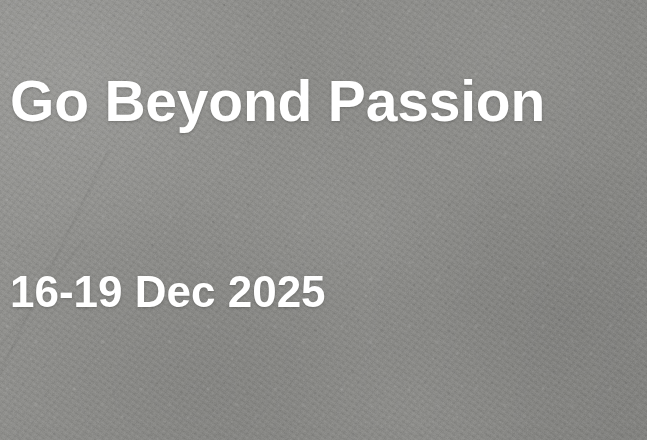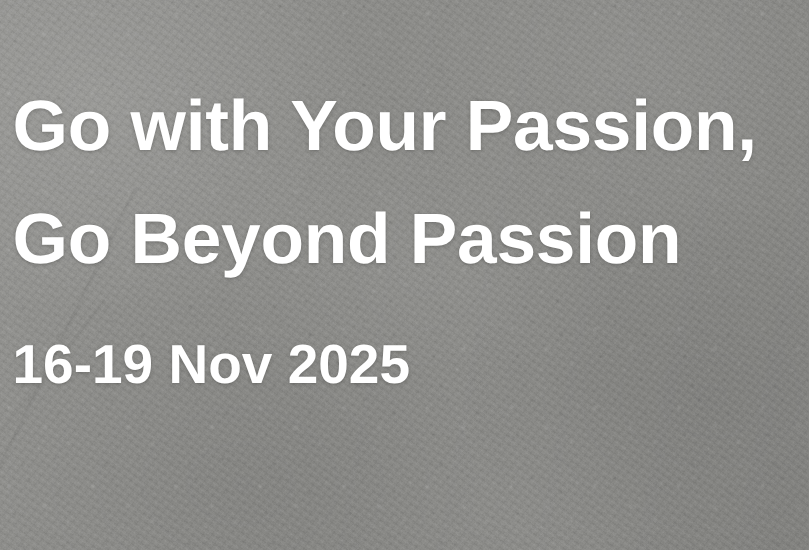--- a/index.html
+++ b/index.html
@@ -156,22 +156,21 @@
   <div class="tex tex-base"></div>
   <div class="tex tex-mottle"></div>
   <div class="tex tex-grain"></div>
   <div class="tex tex-grain2"></div>
   <div class="tex tex-crack"></div>
   <div class="tex tex-vignette"></div>
 
   <div class="content">
 
     <h1 class="headline">
-      <span class="hl-line">Go with Your Passion,</span>
       <span class="hl-line">Go Beyond Passion</span>
     </h1>
 
     <div class="details">
-      <span class="dt-line">16-19 Nov 2025</span>
+      <span class="dt-line">16-19 Dec 2025</span>
     </div>
 
   </div>
 </div>
 
 </body></html>

